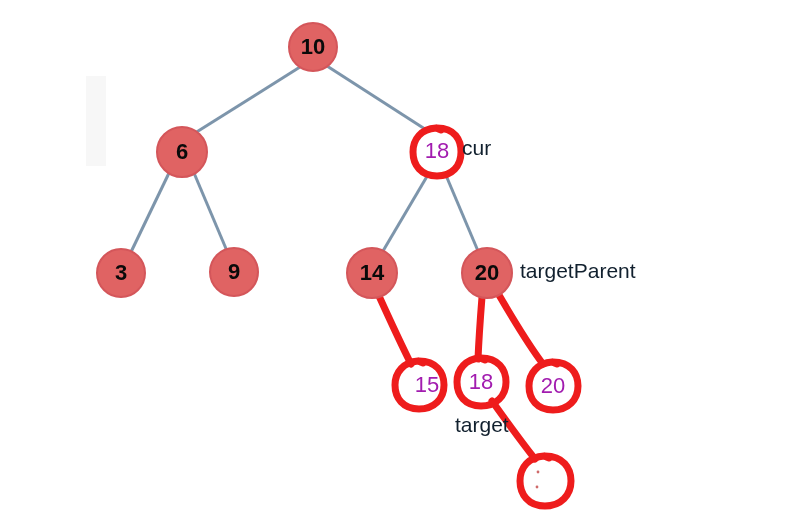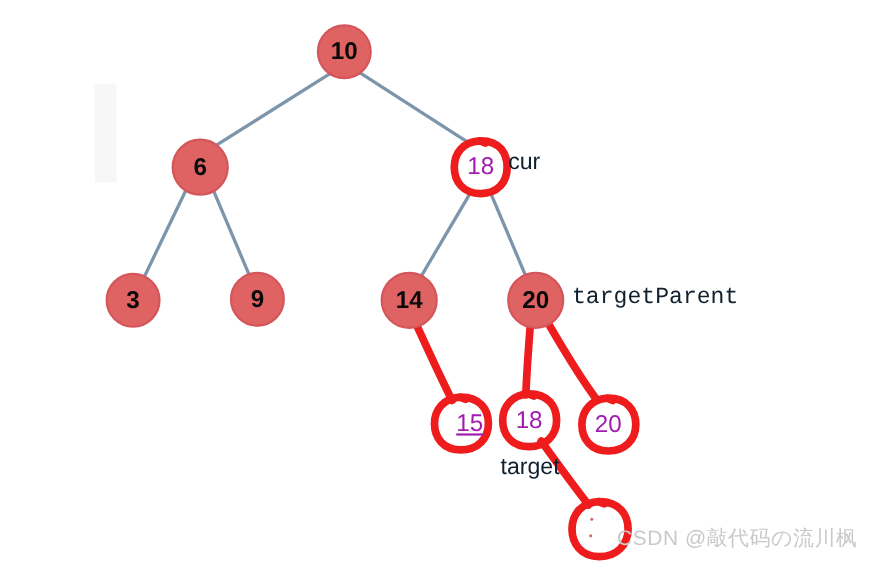--- a/index.html
+++ b/index.html
@@ -113,24 +113,23 @@
     </g>
   </svg>
 
   <div class="node-num filled" style="left:293px; top:36px; width:40px;">10</div>
   <div class="node-num filled" style="left:162px; top:141px; width:40px;">6</div>
   <div class="node-num hand" style="left:417px; top:140px; width:40px;">18</div>
   <div class="node-num filled" style="left:101px; top:262px; width:40px;">3</div>
   <div class="node-num filled" style="left:214px; top:261px; width:40px;">9</div>
   <div class="node-num filled" style="left:352px; top:262px; width:40px;">14</div>
   <div class="node-num filled" style="left:467px; top:262px; width:40px;">20</div>
-  <div class="node-num hand" style="left:399px; top:374px; width:56px;text-decoration:underline;">15</div>
+  <div class="node-num hand" style="left:399px; top:374px; width:56px;">15</div>
   <div class="node-num hand" style="left:461px; top:371px; width:40px;">18</div>
   <div class="node-num hand" style="left:533px; top:375px; width:40px;">20</div>
   <div class="node-num hand" style="left:525px; top:470px; width:40px;"></div>
 
   <div class="node-label" style="left:462px; top:137px;">cur</div>
-  <div class="node-label" style="left:520px; top:260px;font-family:Liberation Mono, monospace;">targetParent</div>
+  <div class="node-label" style="left:520px; top:260px;">targetParent</div>
   <div class="node-label" style="left:455px; top:414px;">target</div>
 
-  <div class="watermark" style="left:561px; top:480px;">CSDN @敲代码の流川枫</div>
 
 </div>
 
 </body></html>

